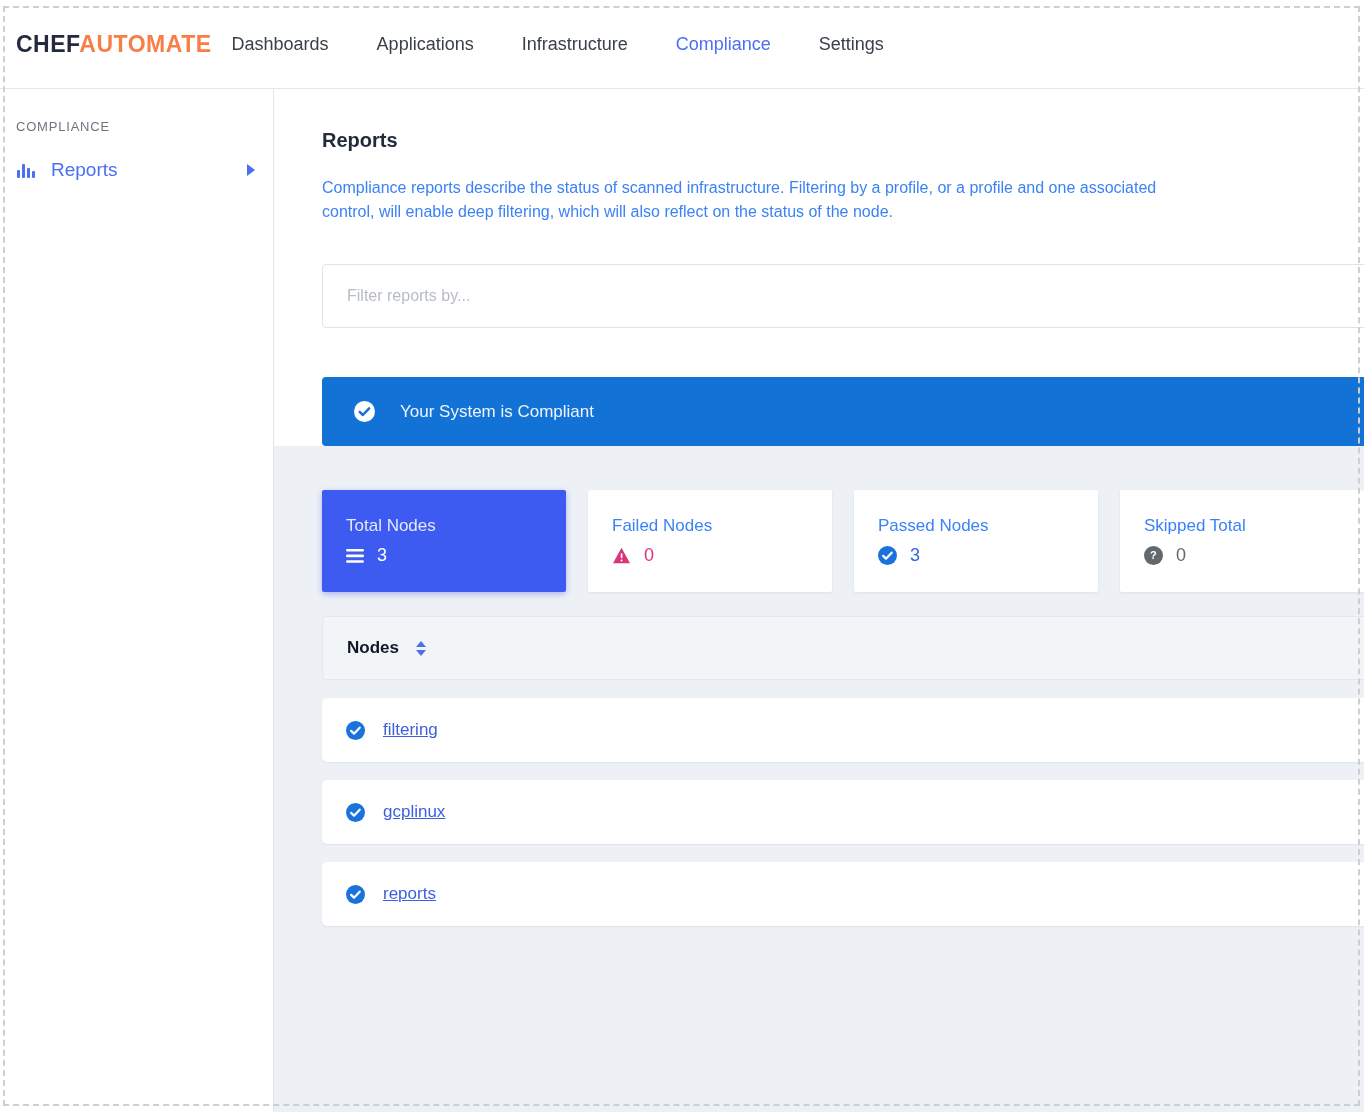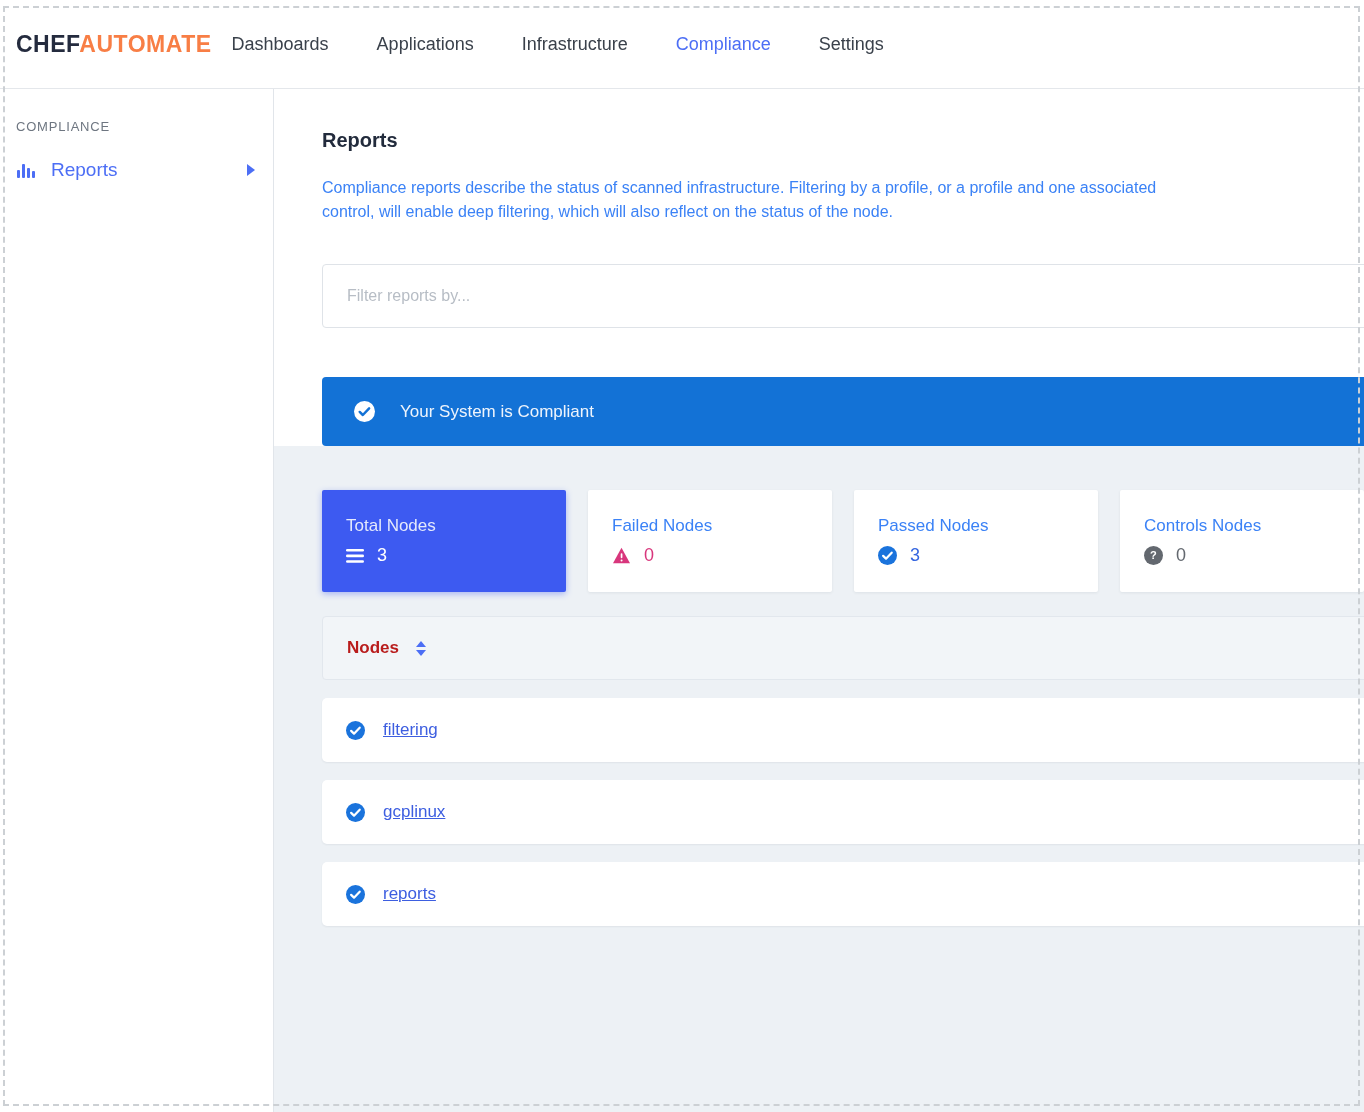--- a/index.html
+++ b/index.html
@@ -92,21 +92,21 @@
   .stat-card.selected .stat-value-row { color:#fff; }
   .val-failed { color:#d8367c; }
   .val-passed { color:#3566e0; }
   .val-skipped { color:#63686f; }
 
   .nodes-header {
     margin-top:24px; width:1120px; height:64px; background:#f2f5f8;
     border:1px solid #e2e7ed; border-radius:4px;
     display:flex; align-items:center; gap:17px; padding-left:24px;
   }
-  .nodes-header .col-label { font-size:17px; font-weight:bold; color:#b91c1c; }
+  .nodes-header .col-label { font-size:17px; font-weight:bold; color:#0f172a; }
   .sort-arrows { display:flex; flex-direction:column; gap:3px; cursor:pointer; }
   .sort-arrows .tri-up {
     width:0; height:0; border-left:5px solid transparent; border-right:5px solid transparent;
     border-bottom:6px solid #4c6ef5;
   }
   .sort-arrows .tri-down {
     width:0; height:0; border-left:5px solid transparent; border-right:5px solid transparent;
     border-top:6px solid #4c6ef5;
   }
   .node-row {
@@ -209,21 +209,21 @@
               <svg width="19" height="19" viewBox="0 0 24 24">
                 <circle cx="12" cy="12" r="12" fill="#1a73dc"></circle>
                 <path d="M6.5 12.5l3.6 3.5 7.2-7.6" stroke="#fff" stroke-width="2.8" fill="none" stroke-linecap="round" stroke-linejoin="round"></path>
               </svg>
             </span>
             <span>3</span>
           </div>
         </div>
 
         <div class="stat-card">
-          <div class="stat-label">Controls Nodes</div>
+          <div class="stat-label">Skipped Total</div>
           <div class="stat-value-row val-skipped">
             <span style="display:flex;">
               <svg width="19" height="19" viewBox="0 0 24 24">
                 <circle cx="12" cy="12" r="12" fill="#63686f"></circle>
                 <text x="12" y="17" text-anchor="middle" font-family="Liberation Sans, sans-serif" font-size="14" font-weight="bold" fill="#fff">?</text>
               </svg>
             </span>
             <span>0</span>
           </div>
         </div>

